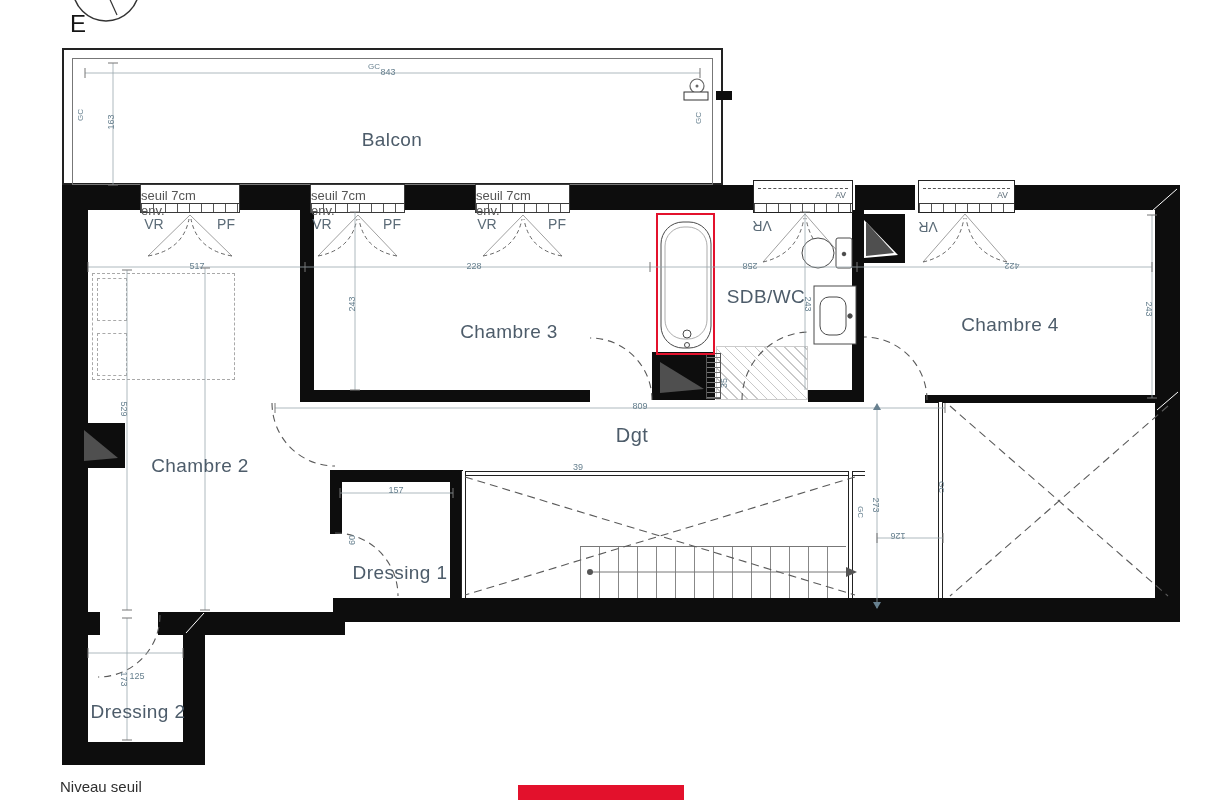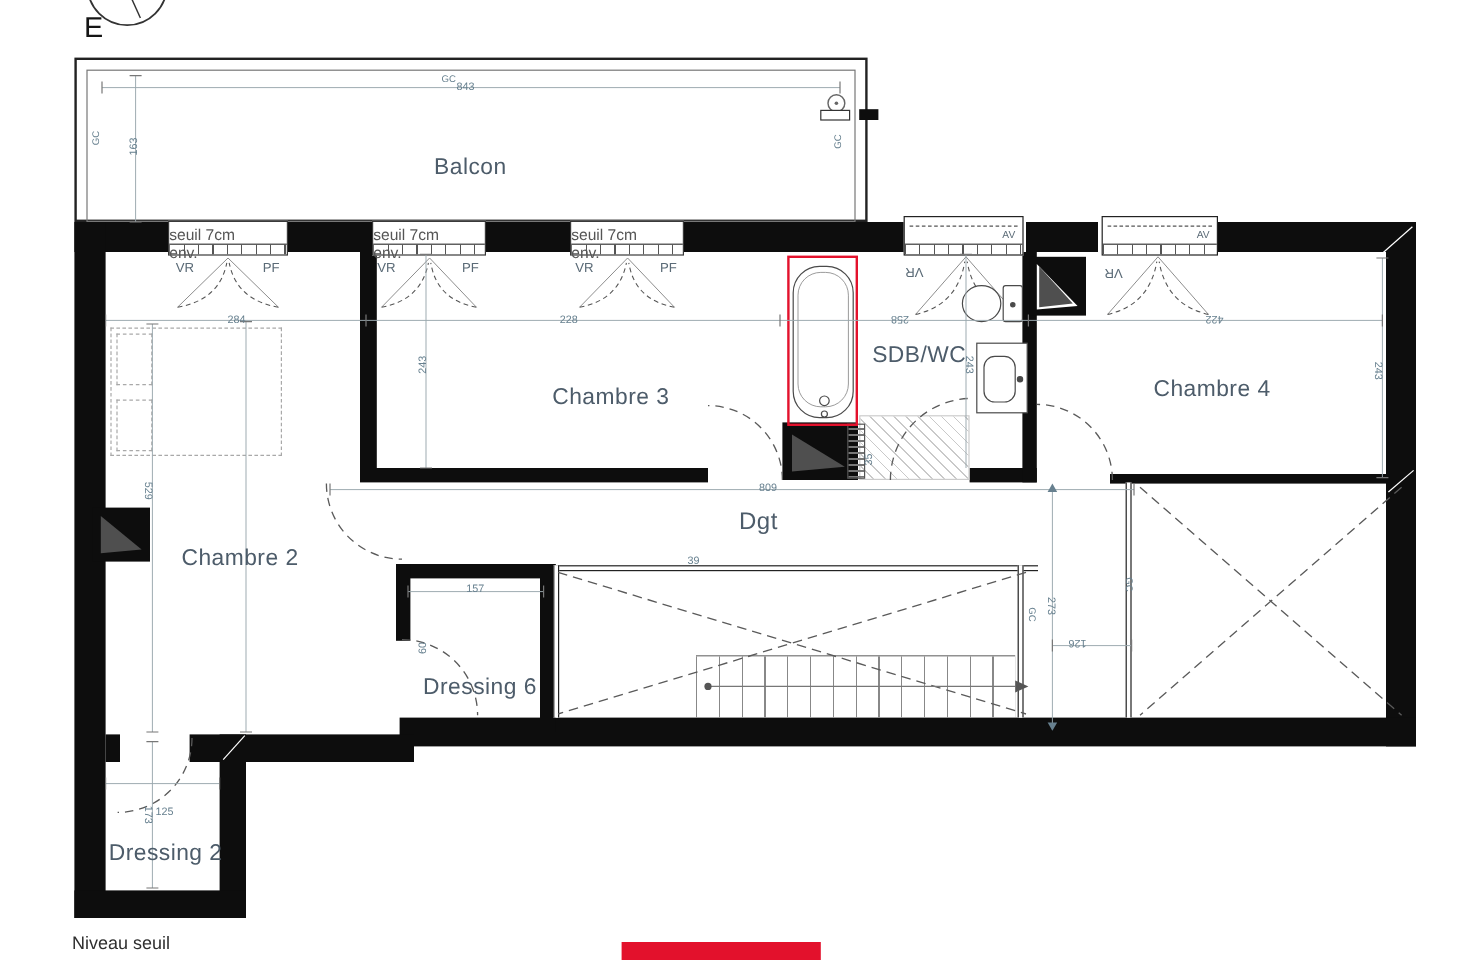--- a/index.html
+++ b/index.html
@@ -7,21 +7,21 @@
         font-family:"Liberation Sans",sans-serif}
   .wall{position:absolute;background:#0d0d0d}
   .lbl{position:absolute;transform:translate(-50%,-50%);white-space:nowrap}
   .dim{font-size:9px;color:#67808f}
   .tinydim{font-size:8px;color:#67808f}
   .room{font-size:19px;color:#4d5c6a;letter-spacing:.4px}
   .big{font-size:20px}
   .r90{transform:translate(-50%,-50%) rotate(90deg)}
   .rm90{transform:translate(-50%,-50%) rotate(-90deg)}
   .r180{transform:translate(-50%,-50%) rotate(180deg)}
-  .vrpf{font-size:11px;color:#5b6b77}
+  .vrpf{font-size:14px;color:#5b6b77}
   .winbox{position:absolute;background:#fff;border:1px solid #3a3a3a;box-sizing:border-box}
   .avbox{border:1.5px solid #222}
   .sill{position:absolute;left:0;right:0;bottom:0;height:8px;border-top:1px solid #3a3a3a;
         background:repeating-linear-gradient(90deg,#555 0 1px,transparent 1px 12px)}
   .seuil{position:absolute;right:20px;top:3px;font-size:13px;color:#555}
   .avlbl{position:absolute;right:6px;top:9px;font-size:8.5px;color:#5b6b77}
   .avdash{position:absolute;left:4px;right:4px;top:7px;border-top:1px dashed #555}
   .hatch{position:absolute;background:repeating-linear-gradient(45deg,#c9c9c9 0 1px,#ffffff 1px 7px);
          border:1px solid #ccc;box-sizing:border-box}
   .ladder{position:absolute;border:1px solid #555;box-sizing:border-box;
@@ -214,41 +214,41 @@
   </svg>
 
   <span class="north" style="left:70px;top:10px">E</span>
 
   <span class="lbl room" style="left:392px;top:140px">Balcon</span>
   <span class="lbl room" style="left:200px;top:466px">Chambre 2</span>
   <span class="lbl room" style="left:509px;top:332px">Chambre 3</span>
   <span class="lbl room" style="left:1010px;top:325px">Chambre 4</span>
   <span class="lbl room" style="left:766px;top:297px">SDB/WC</span>
   <span class="lbl room big" style="left:632px;top:435px">Dgt</span>
-  <span class="lbl room" style="left:400px;top:573px">Dressing 6</span>
+  <span class="lbl room" style="left:400px;top:573px">Dressing 1</span>
   <span class="lbl room" style="left:138px;top:712px">Dressing 2</span>
 
   <span class="lbl vrpf" style="left:154px;top:224px">VR</span>
   <span class="lbl vrpf" style="left:226px;top:224px">PF</span>
   <span class="lbl vrpf" style="left:322px;top:224px">VR</span>
   <span class="lbl vrpf" style="left:392px;top:224px">PF</span>
   <span class="lbl vrpf" style="left:487px;top:224px">VR</span>
   <span class="lbl vrpf" style="left:557px;top:224px">PF</span>
   <span class="lbl vrpf r180" style="left:762px;top:226px">VR</span>
   <span class="lbl vrpf r180" style="left:928px;top:227px">VR</span>
 
   <span class="lbl tinydim" style="left:374px;top:66px">GC</span>
   <span class="lbl tinydim rm90" style="left:80px;top:115px">GC</span>
   <span class="lbl tinydim rm90" style="left:698px;top:118px">GC</span>
   <span class="lbl tinydim r90" style="left:860px;top:512px">GC</span>
   <span class="lbl tinydim r90" style="left:941px;top:487px">GC</span>
 
   <span class="lbl dim" style="left:388px;top:72px">843</span>
   <span class="lbl dim rm90" style="left:111px;top:122px">163</span>
-  <span class="lbl dim" style="left:197px;top:266px">284</span>
+  <span class="lbl dim" style="left:197px;top:266px">517</span>
   <span class="lbl dim r90" style="left:124px;top:409px">529</span>
   <span class="lbl dim" style="left:474px;top:266px">228</span>
   <span class="lbl dim rm90" style="left:352px;top:304px">243</span>
   <span class="lbl dim r180" style="left:750px;top:266px">258</span>
   <span class="lbl dim r90" style="left:808px;top:304px">243</span>
   <span class="lbl dim r180" style="left:1012px;top:266px">422</span>
   <span class="lbl dim r90" style="left:1149px;top:309px">243</span>
   <span class="lbl dim" style="left:640px;top:406px">809</span>
   <span class="lbl dim" style="left:578px;top:467px">39</span>
   <span class="lbl dim" style="left:396px;top:490px">157</span>

